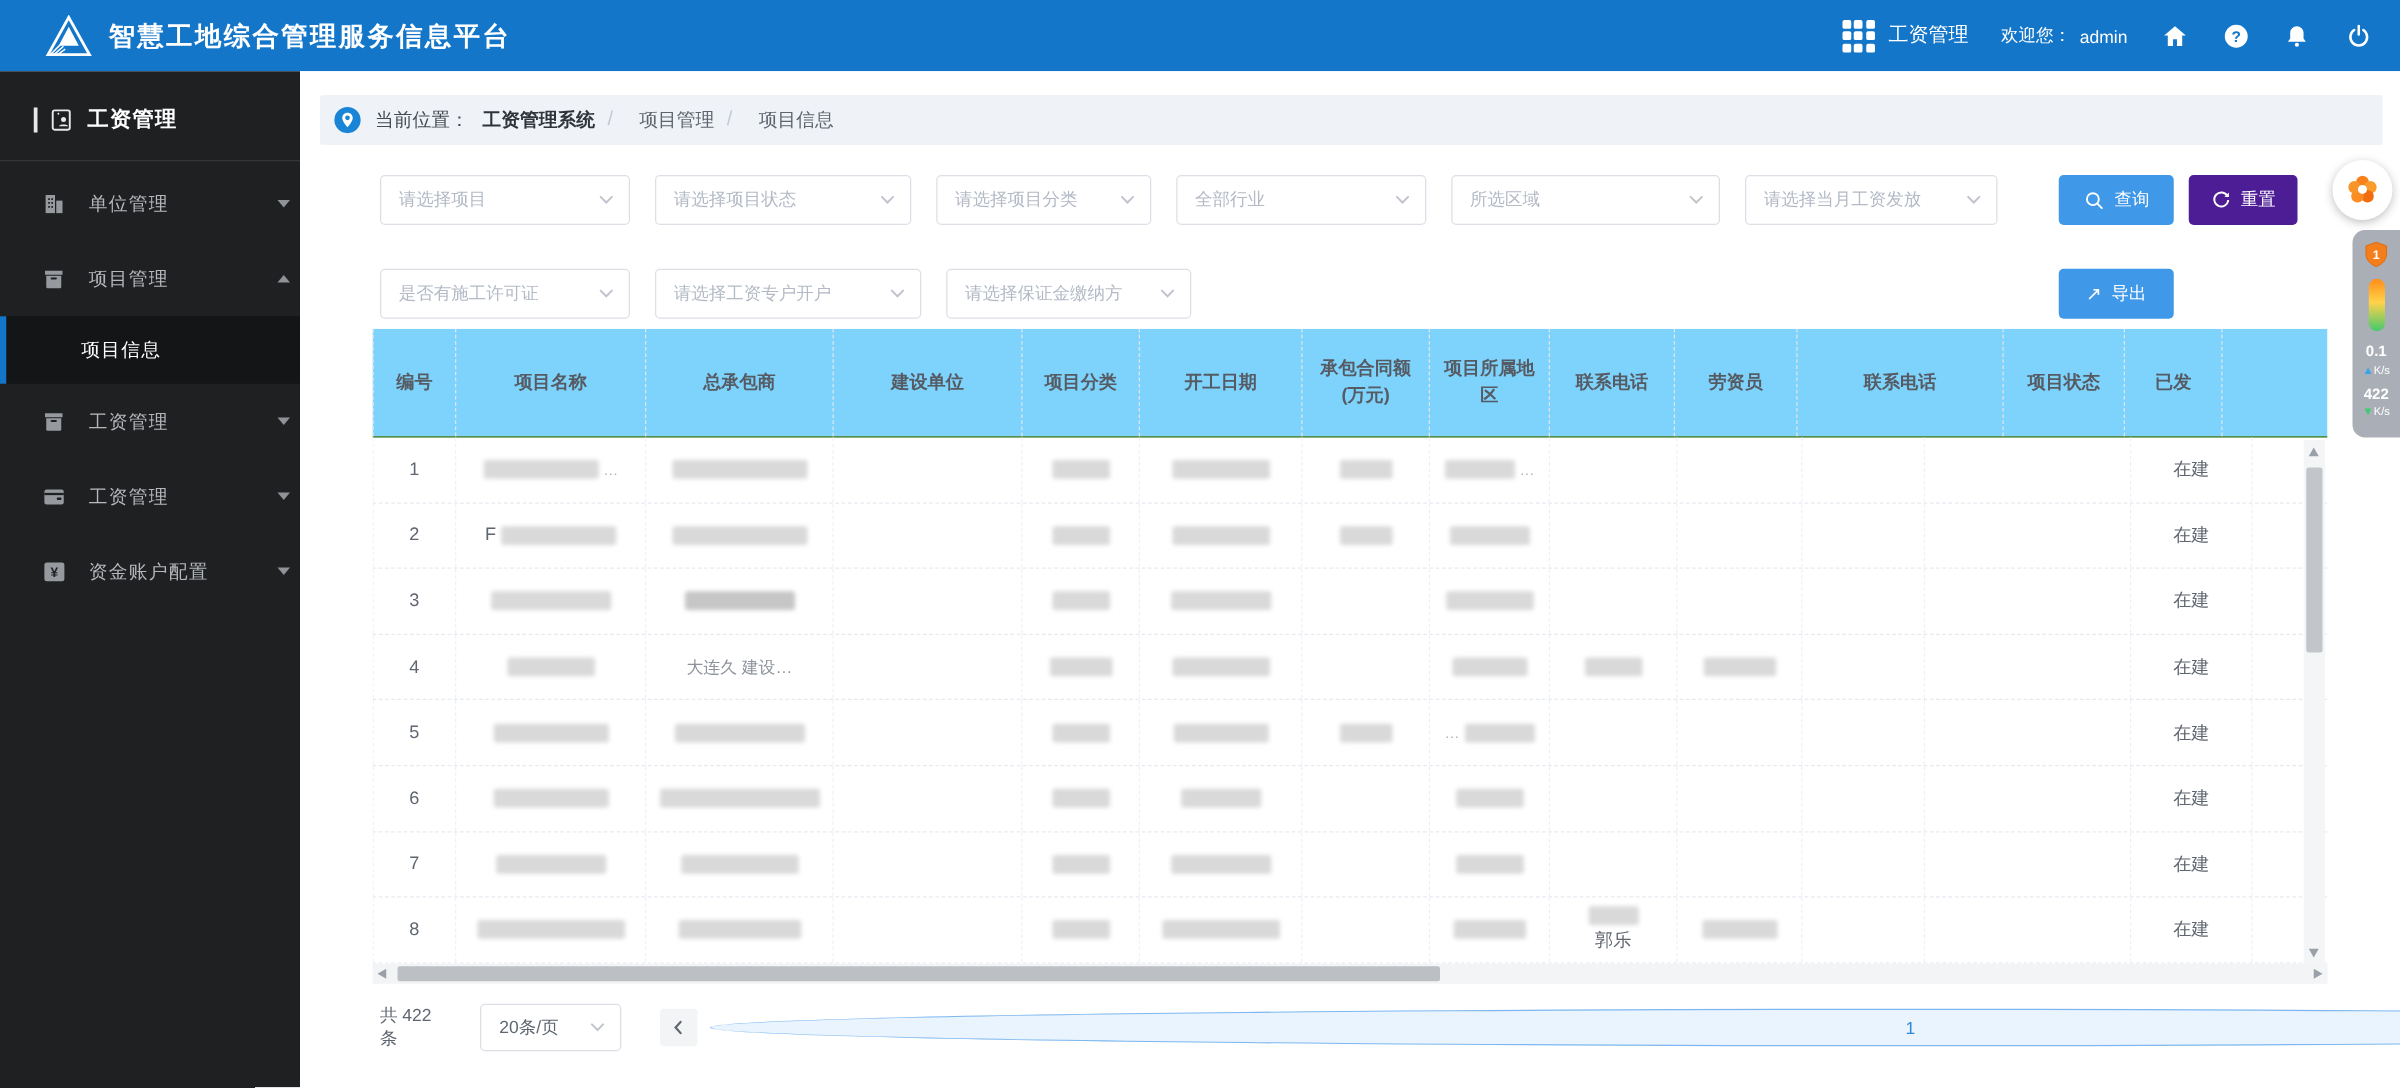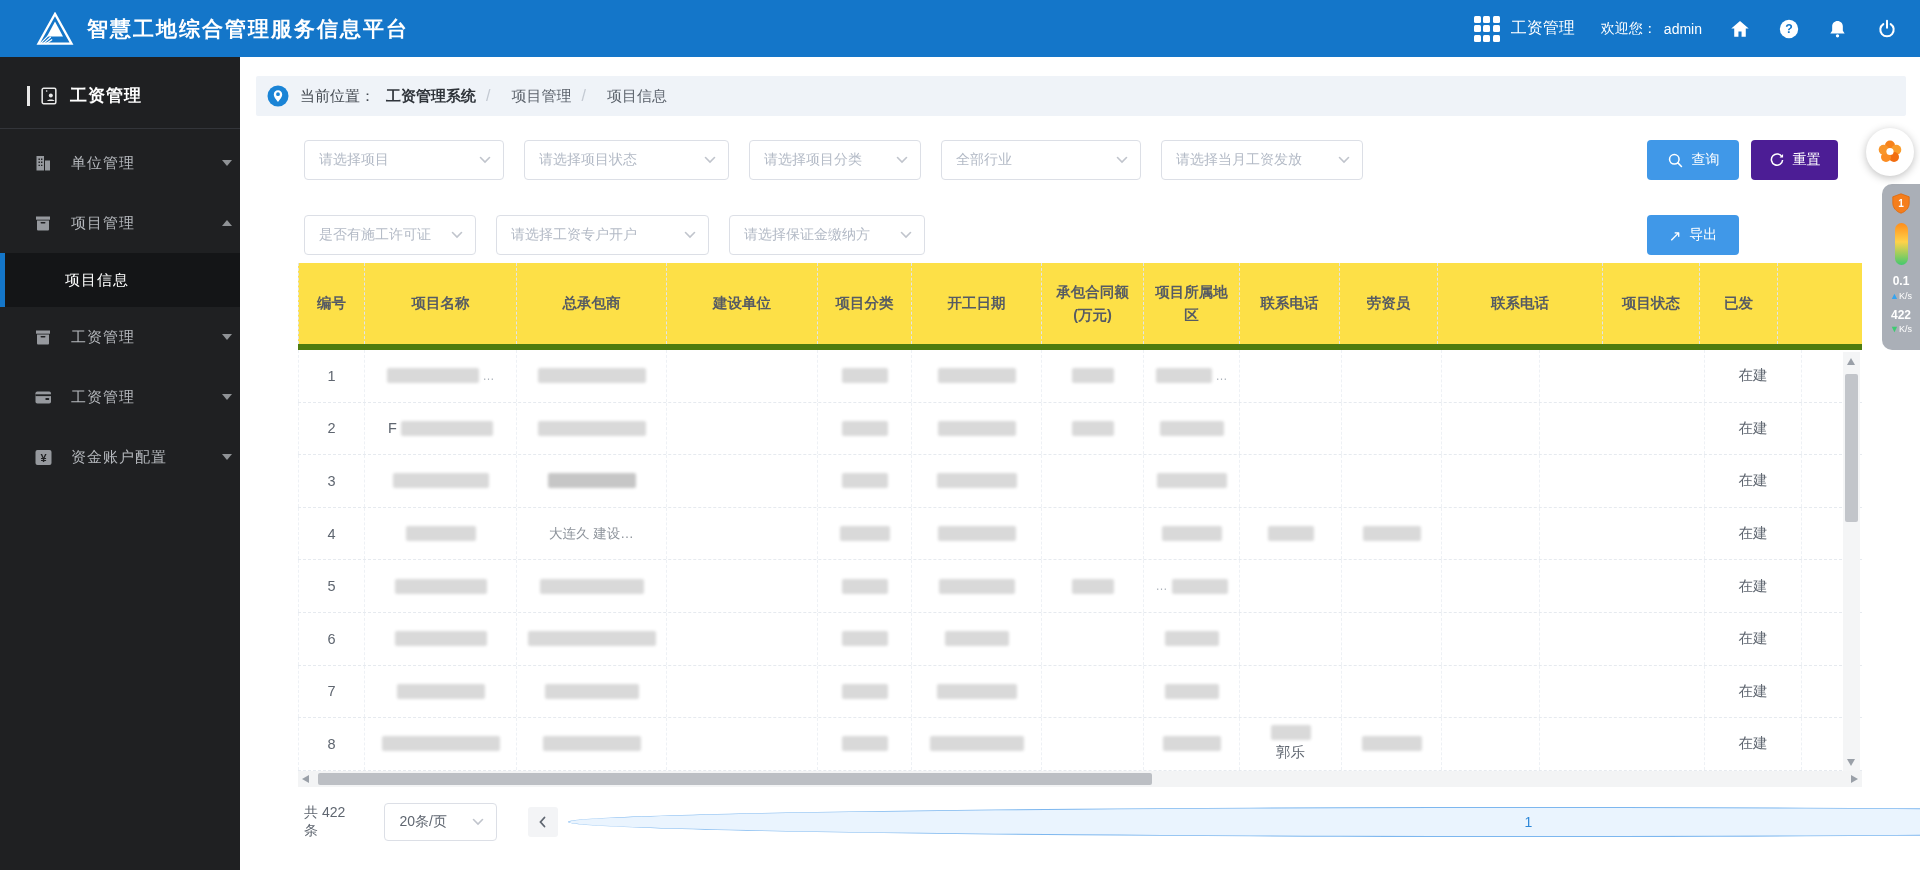--- a/index.html
+++ b/index.html
@@ -45,21 +45,21 @@
   .select{height:40px;border:1px solid #dcdfe6;border-radius:4px;background:#fff;display:flex;align-items:center;justify-content:space-between;padding:0 12px 0 14px;cursor:pointer}
   .select .ph{color:#b3bac6;font-size:14px;white-space:nowrap;overflow:hidden}
   .btn{position:absolute;height:40px;border-radius:4px;color:#fff;font-size:14px;display:flex;align-items:center;justify-content:center;gap:8px;cursor:pointer;border:none}
   #btn-search{left:1407px;top:83px;width:92px;background:#4098e8}
   #btn-reset{left:1511px;top:83px;width:87px;background:#4c1d95}
   #btn-export{left:1407px;top:158px;width:92px;background:#4098e8}
   .uarr{font-size:15px;line-height:1}
 
   
   .table{position:absolute;left:58px;top:206px;width:1564px;height:508px;overflow:hidden}
-  .thead{display:flex;height:87px;background:#fde047;border-bottom:6px solid #4d7c0f}
+  .thead{display:flex;height:87px;background:#7dd3fc;border-bottom:1px solid #4d7c0f}
   .th{border-right:1px dashed #e0e4ea;display:flex;align-items:center;justify-content:center;text-align:center;color:#565b63;font-size:14.5px;font-weight:bold;line-height:1.55;padding:0 8px;flex:none}
   .th:first-child{border-left:1px dashed #e0e4ea}
   .tr{display:flex;height:52.6px;border-bottom:1px dashed #e6eaef}
   .td{border-right:1px dashed #eef1f5;display:flex;flex-direction:column;align-items:center;justify-content:center;gap:3px;color:#5f6670;font-size:14.5px;overflow:hidden;flex:none}
   .td:first-child{border-left:1px dashed #eef1f5}
   .cline{display:flex;align-items:center;gap:4px}
   .redact{height:15px;background:#d9d9d9;border-radius:2px;filter:blur(1.8px);flex:none}
   .redact.dark{background:#c6c6c6}
   .ctext{color:#5f6670;font-size:14.5px;white-space:nowrap}
   .ftext{color:#8d939b;font-size:13.5px;white-space:nowrap;filter:blur(0.5px)}
@@ -253,29 +253,35 @@
           <svg class="car" width="12" height="8" viewBox="0 0 12 8">
             <polyline points="1.5,1.5 6,6 10.5,1.5" fill="none" stroke="#c0c4cc" stroke-width="1.6" stroke-linecap="round"></polyline>
           </svg>
         </div>
         <div class="select" style="width: 200px;">
           <span class="ph">全部行业</span>
           <svg class="car" width="12" height="8" viewBox="0 0 12 8">
             <polyline points="1.5,1.5 6,6 10.5,1.5" fill="none" stroke="#c0c4cc" stroke-width="1.6" stroke-linecap="round"></polyline>
           </svg>
         </div>
+        <div class="select" style="width: 215px;">
+          <span class="ph">所选区域</span>
+          <svg class="car" width="12" height="8" viewBox="0 0 12 8">
+            <polyline points="1.5,1.5 6,6 10.5,1.5" fill="none" stroke="#c0c4cc" stroke-width="1.6" stroke-linecap="round"></polyline>
+          </svg>
+        </div>
         <div class="select" style="width: 202px;">
           <span class="ph">请选择当月工资发放</span>
           <svg class="car" width="12" height="8" viewBox="0 0 12 8">
             <polyline points="1.5,1.5 6,6 10.5,1.5" fill="none" stroke="#c0c4cc" stroke-width="1.6" stroke-linecap="round"></polyline>
           </svg>
         </div>
       </div>
     <div class="frow" id="frow2">
-        <div class="select" style="width: 172px;">
+        <div class="select" style="width: 200px;">
           <span class="ph">是否有施工许可证</span>
           <svg class="car" width="12" height="8" viewBox="0 0 12 8">
             <polyline points="1.5,1.5 6,6 10.5,1.5" fill="none" stroke="#c0c4cc" stroke-width="1.6" stroke-linecap="round"></polyline>
           </svg>
         </div>
         <div class="select" style="width: 213px;">
           <span class="ph">请选择工资专户开户</span>
           <svg class="car" width="12" height="8" viewBox="0 0 12 8">
             <polyline points="1.5,1.5 6,6 10.5,1.5" fill="none" stroke="#c0c4cc" stroke-width="1.6" stroke-linecap="round"></polyline>
           </svg>

